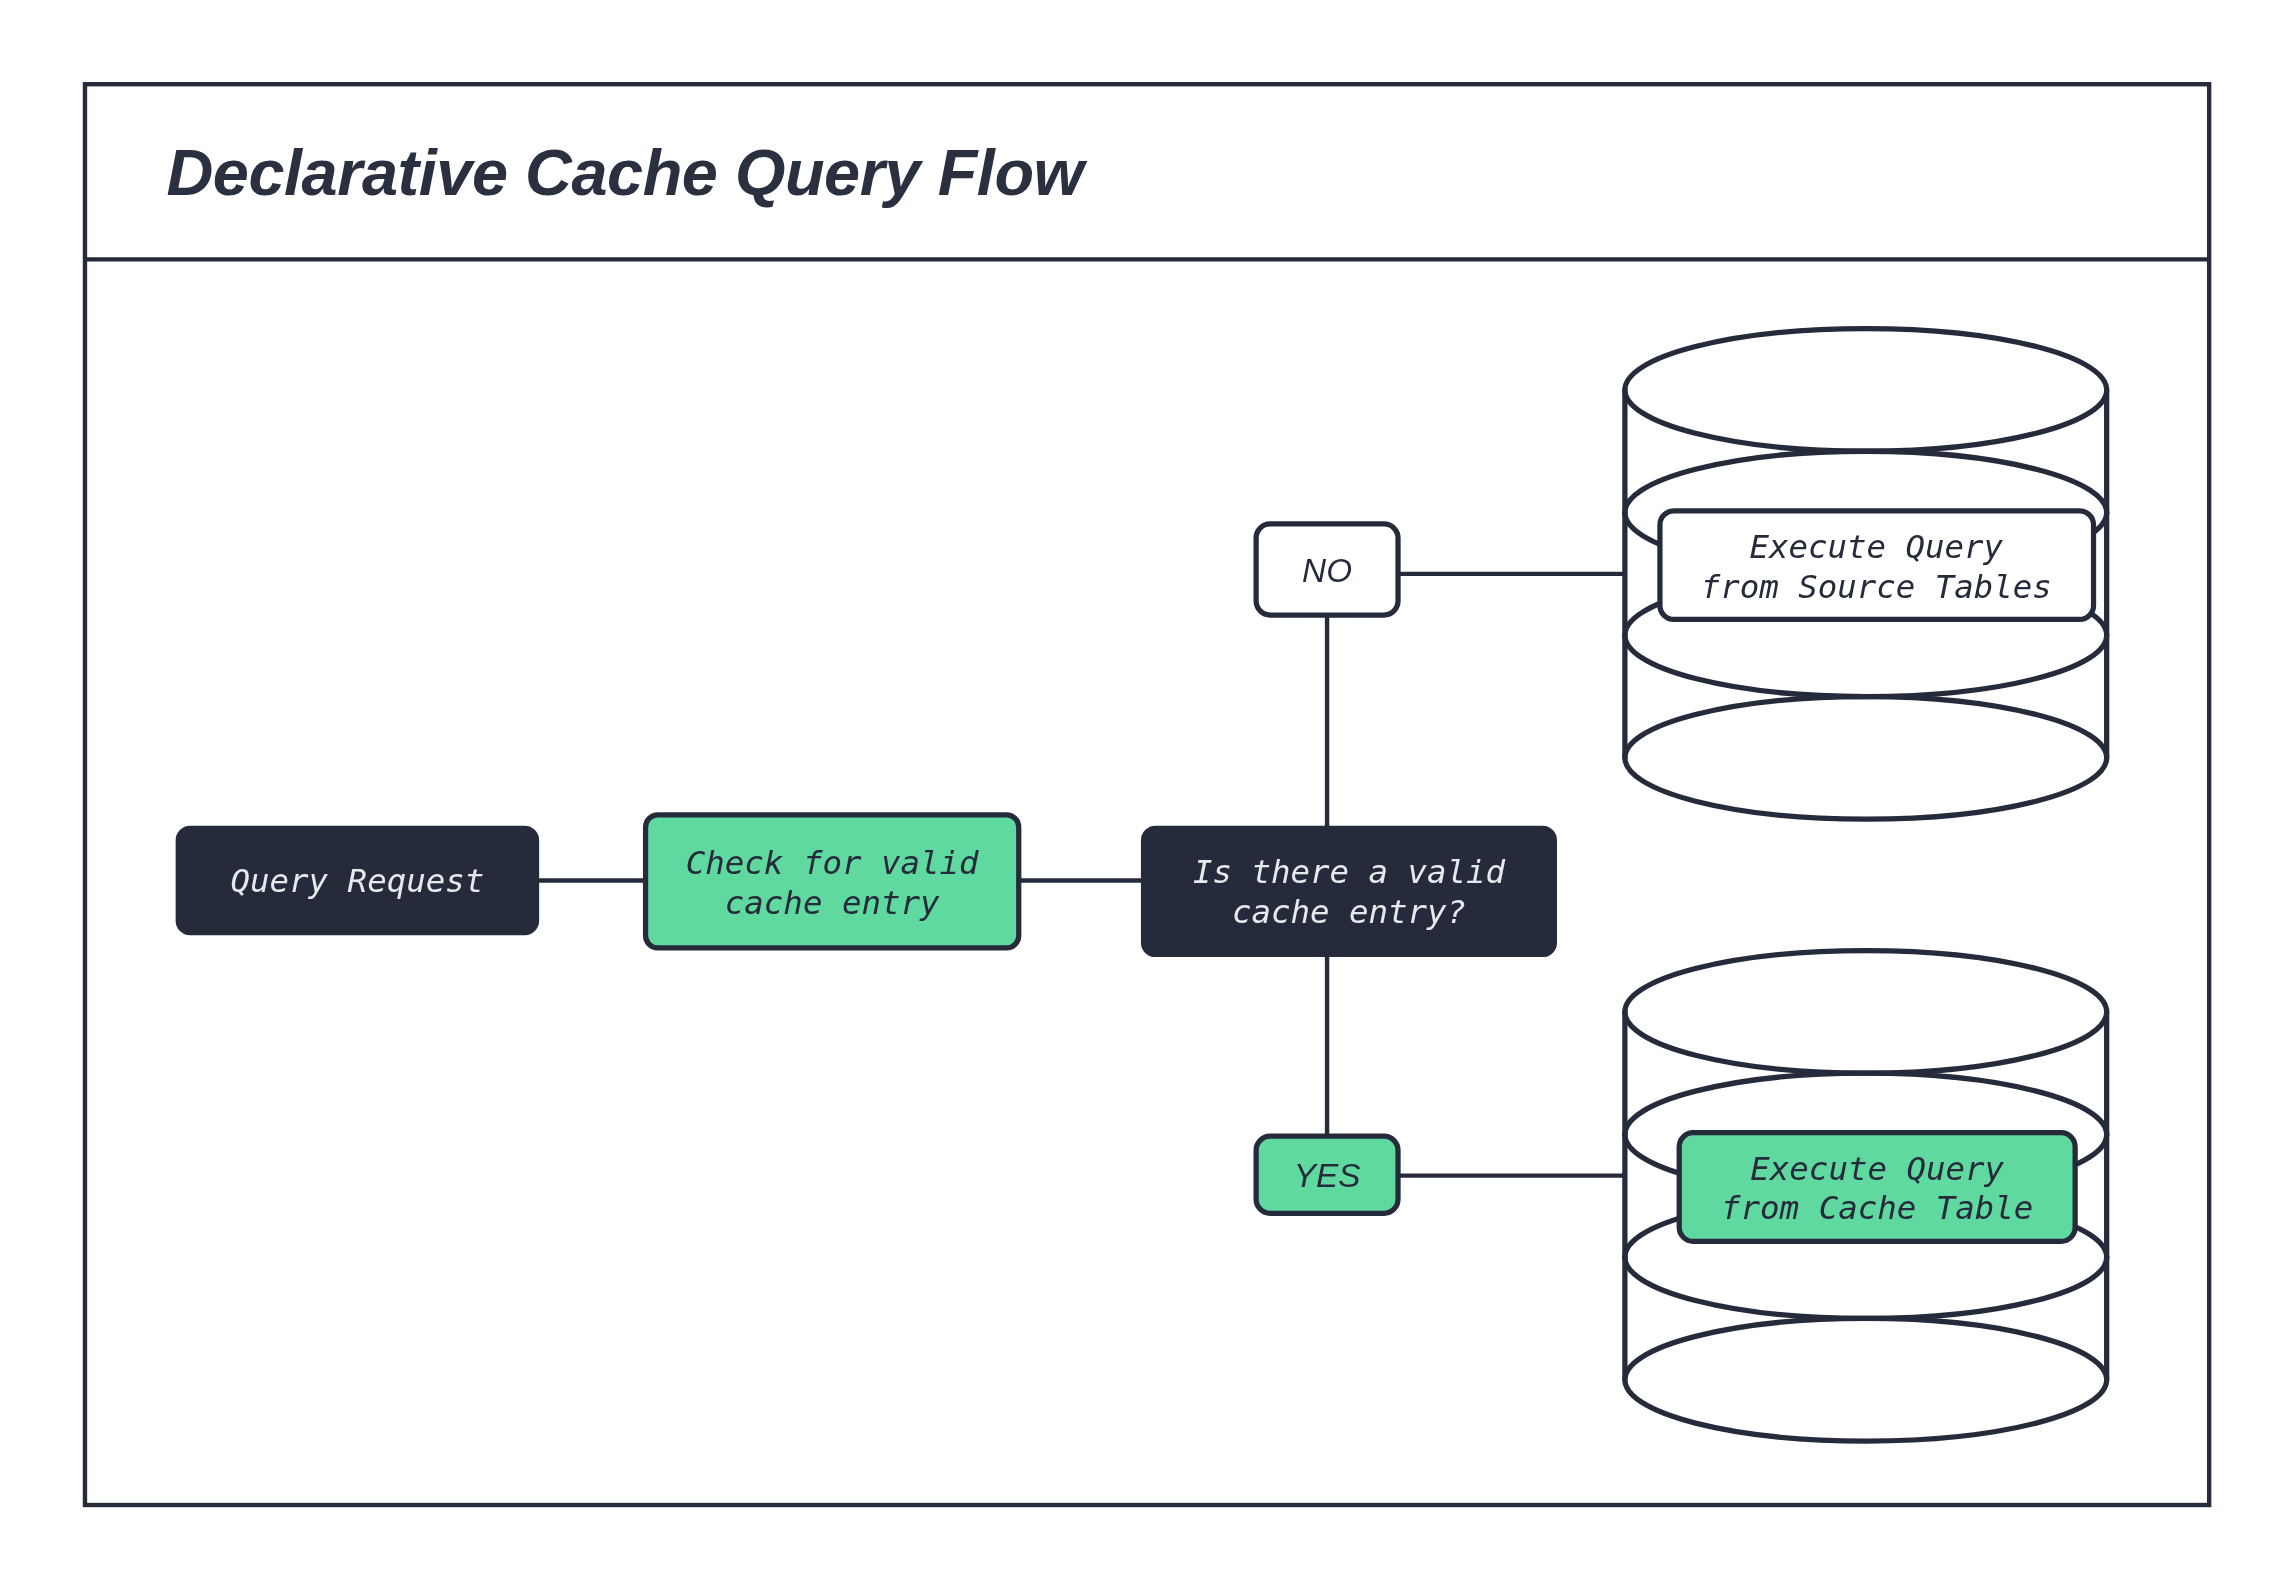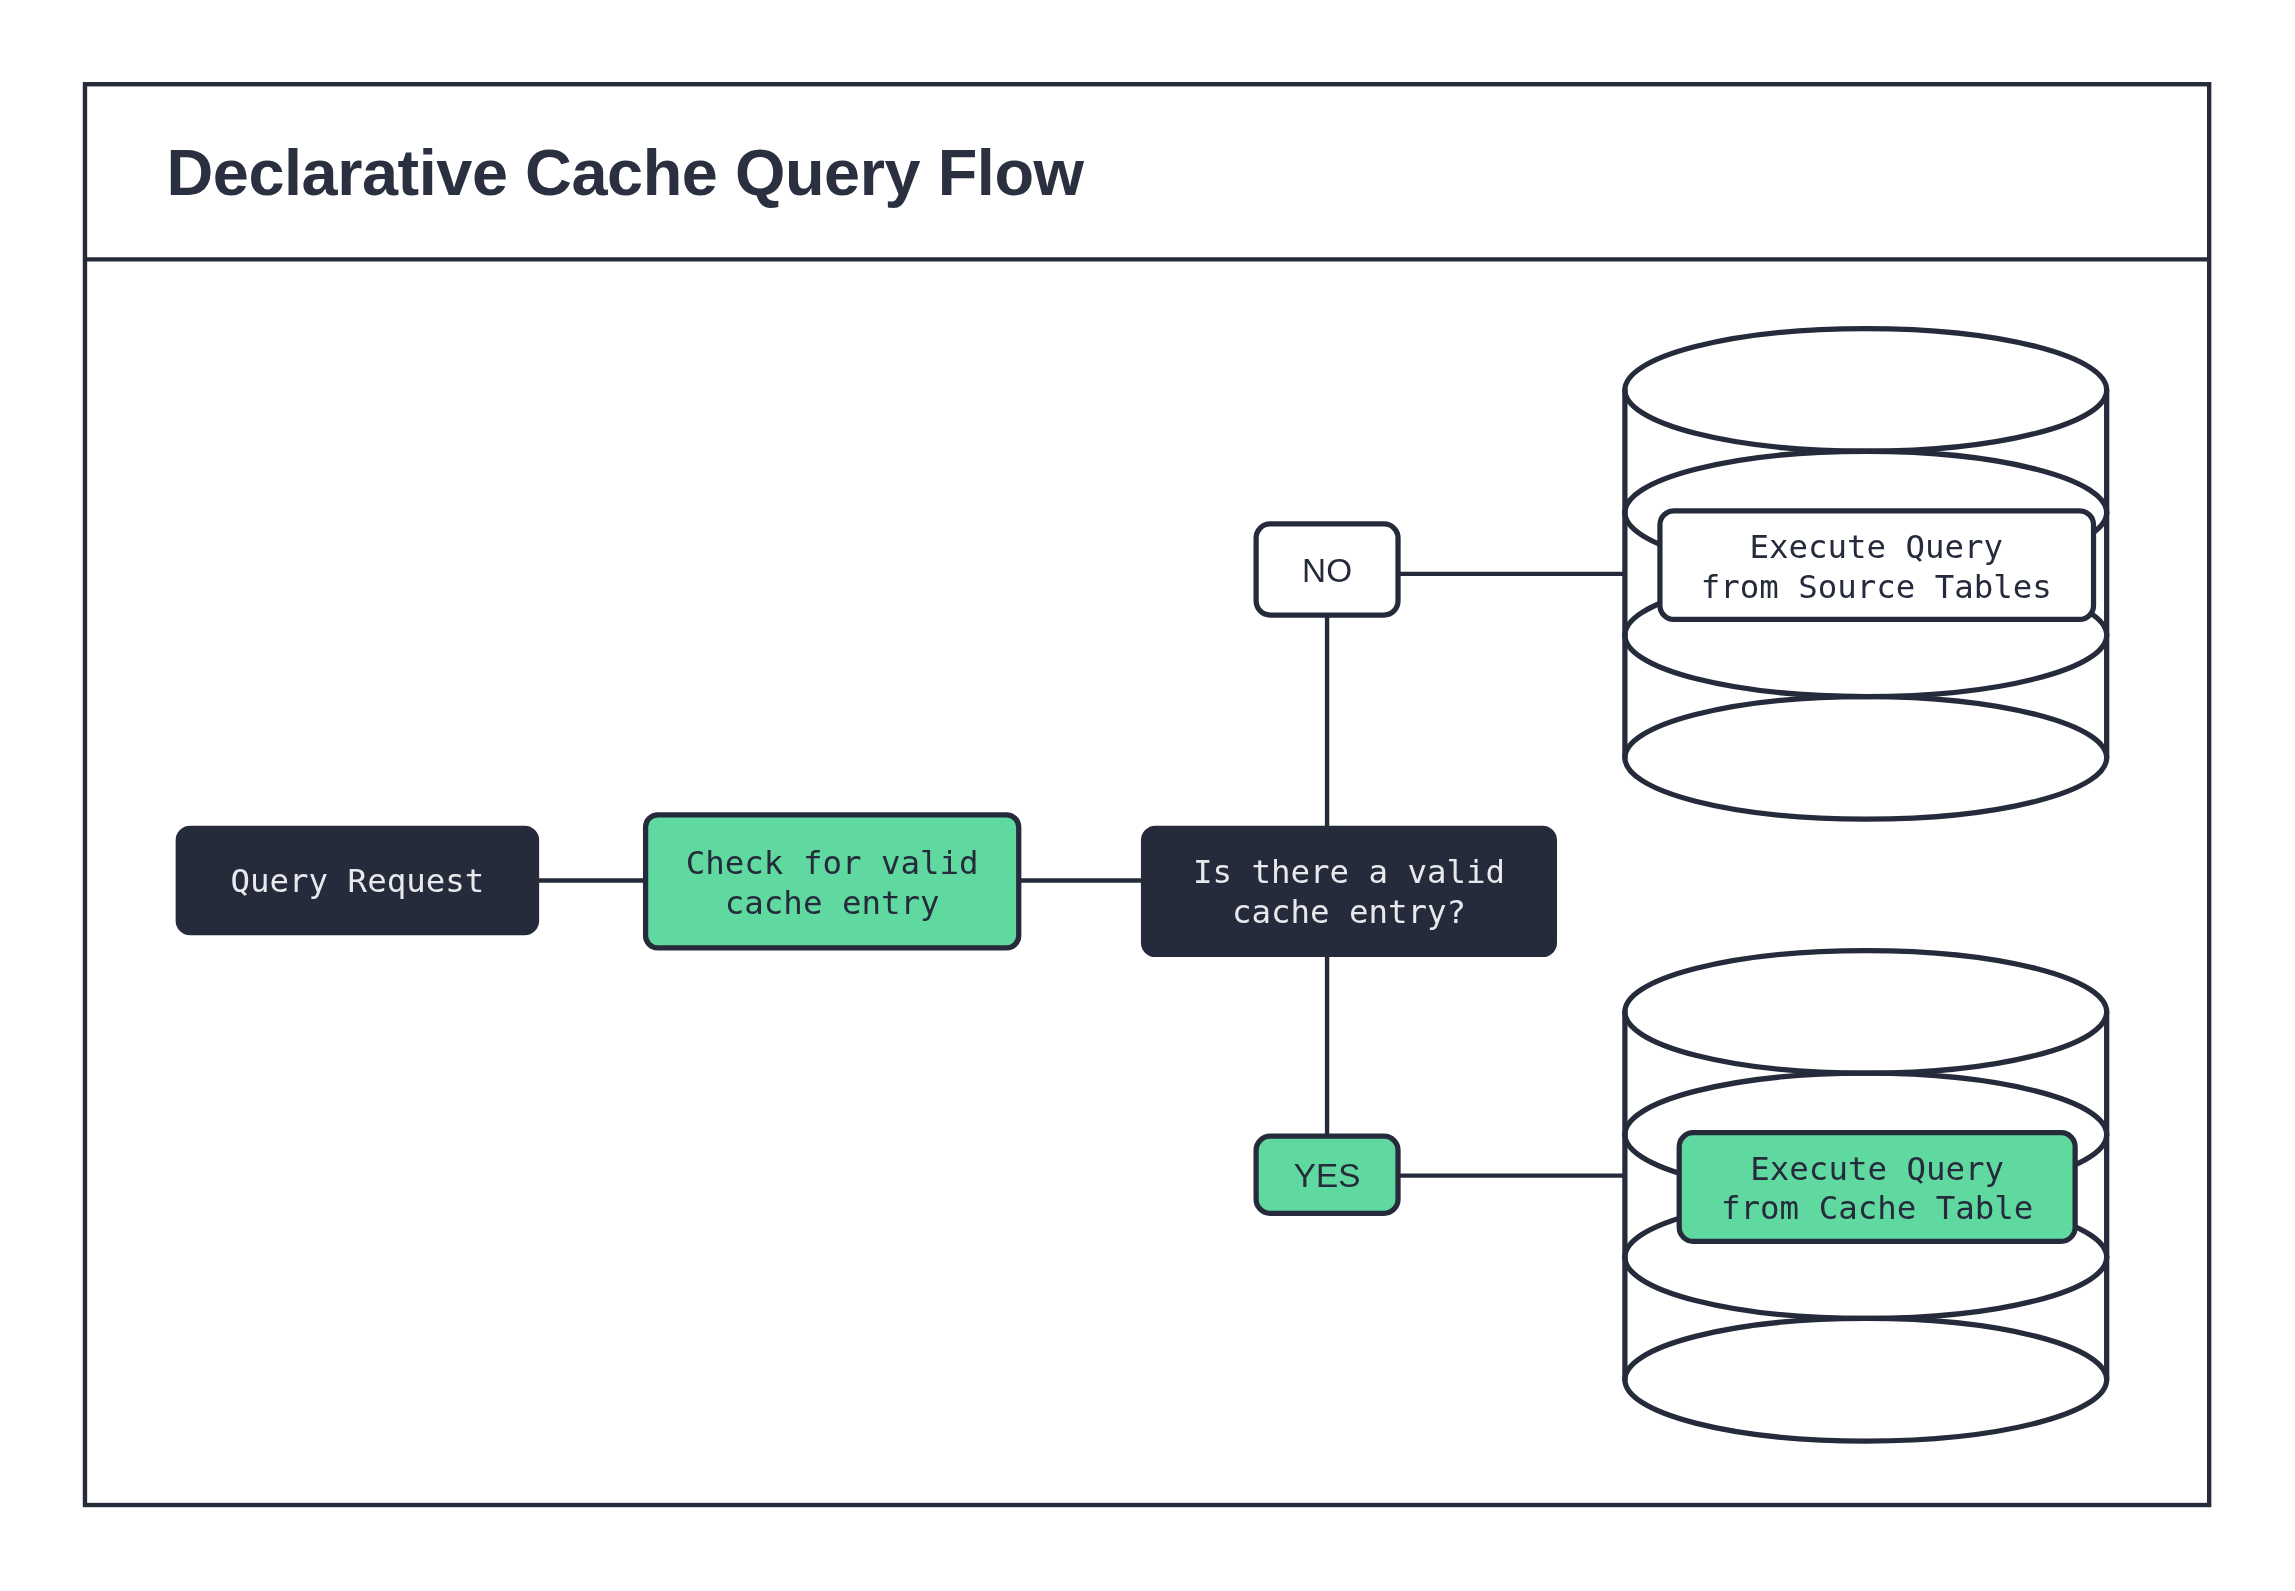--- a/index.html
+++ b/index.html
@@ -10,20 +10,21 @@
   body {
     width: 2295px;
     height: 1591px;
     font-family: "Liberation Sans", sans-serif;
     overflow: hidden;
   }
   #diagram-root {
     position: relative;
     width: 2295px;
     height: 1591px;
+    font-style: italic;
   }
   svg#flow-svg {
     display: block;
     width: 2295px;
     height: 1591px;
   }
   .frame-rect {
     fill: #ffffff;
     stroke: #252b3b;
     stroke-width: 5;

